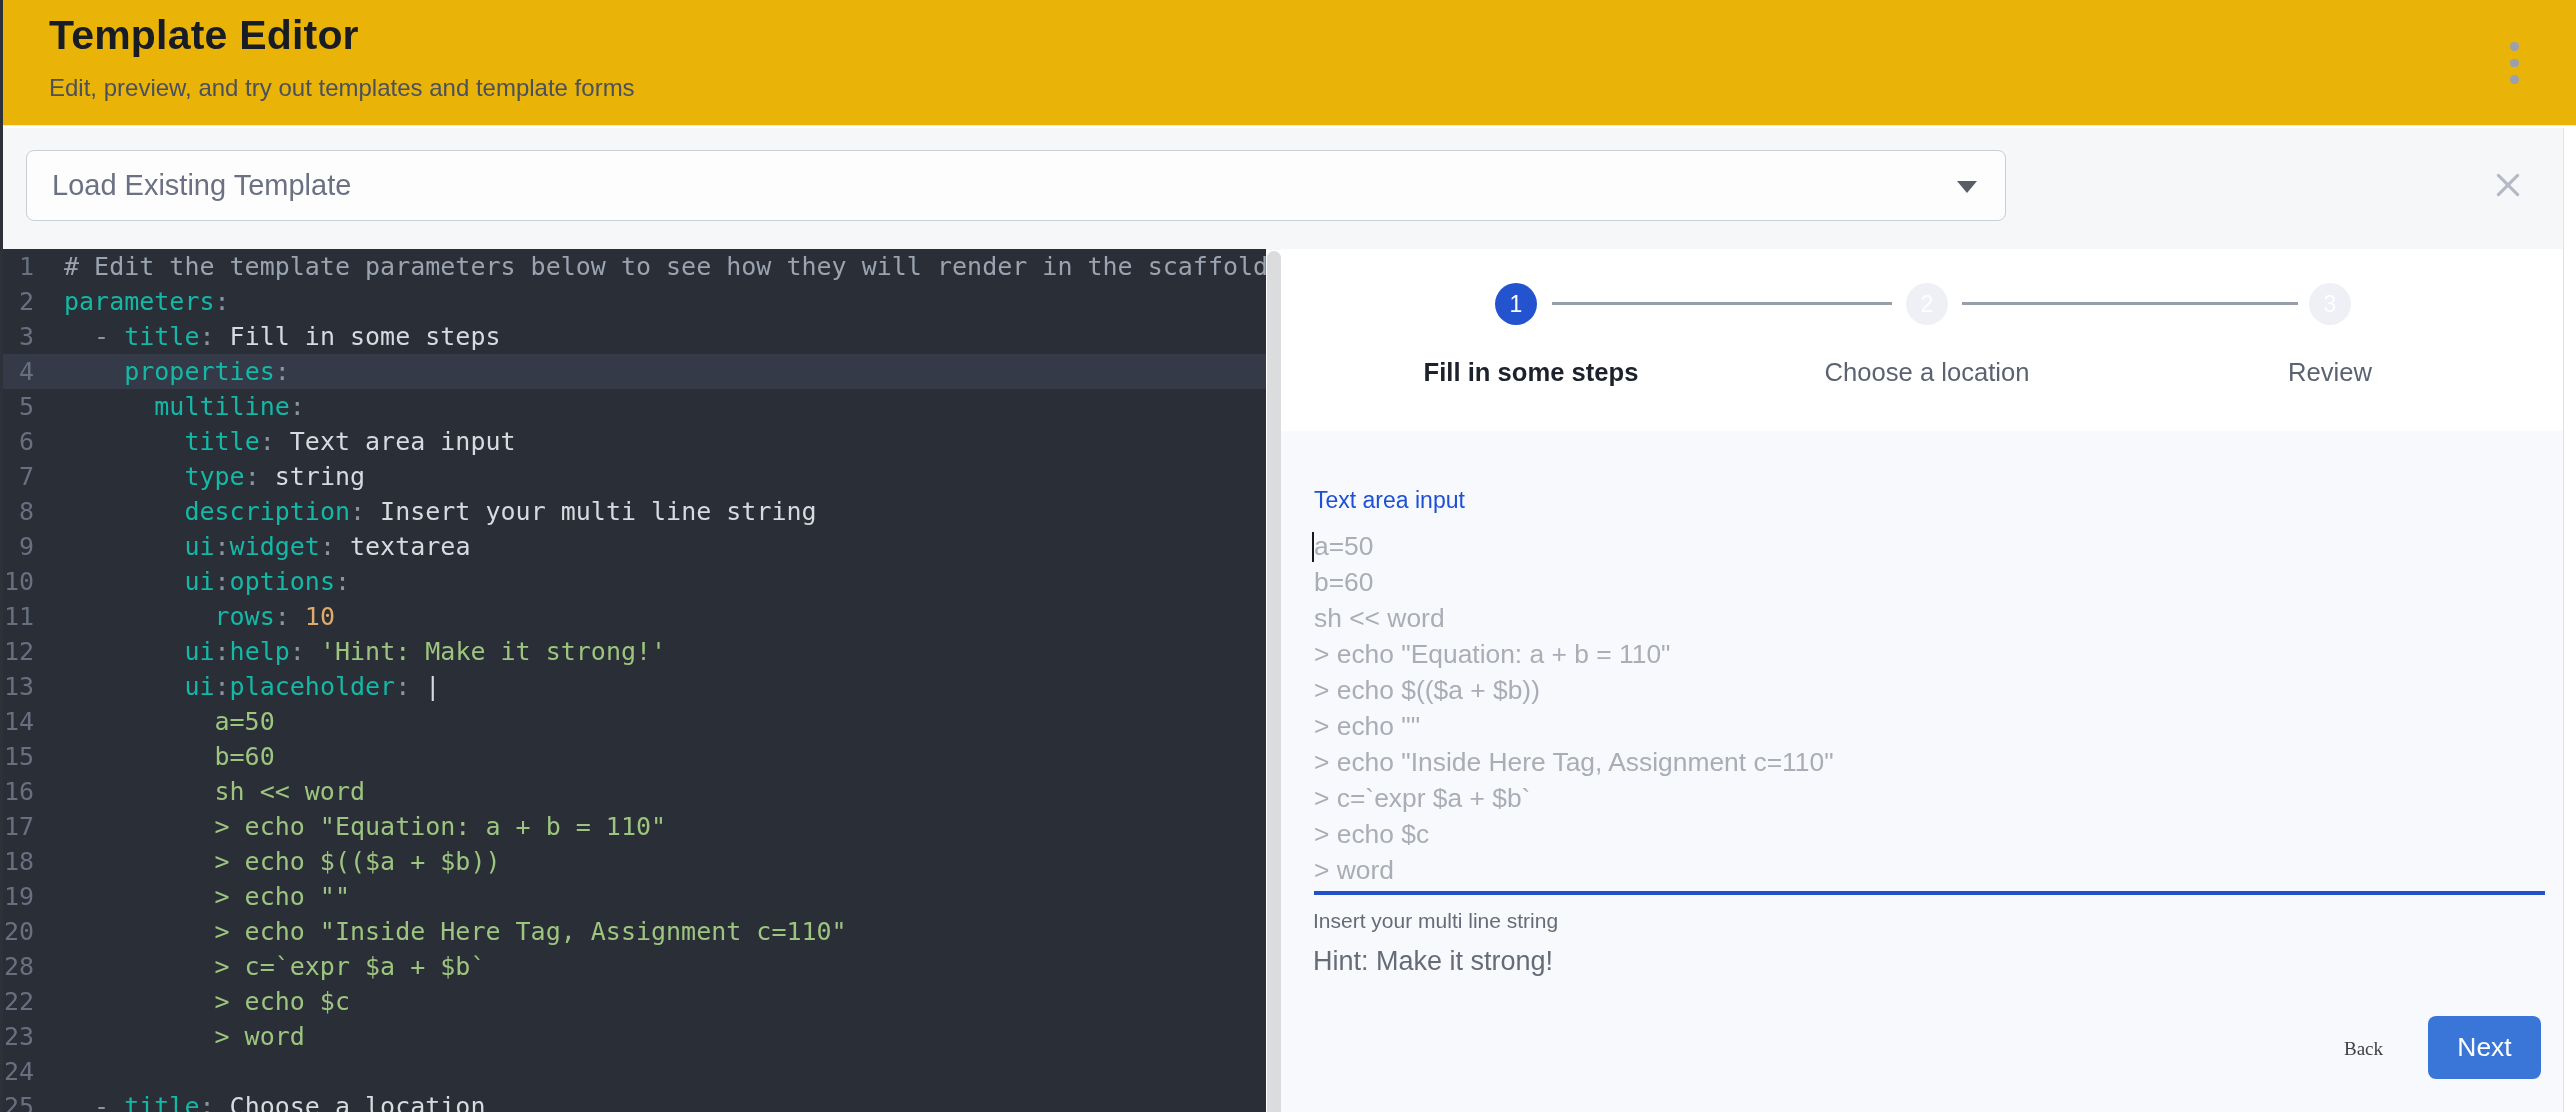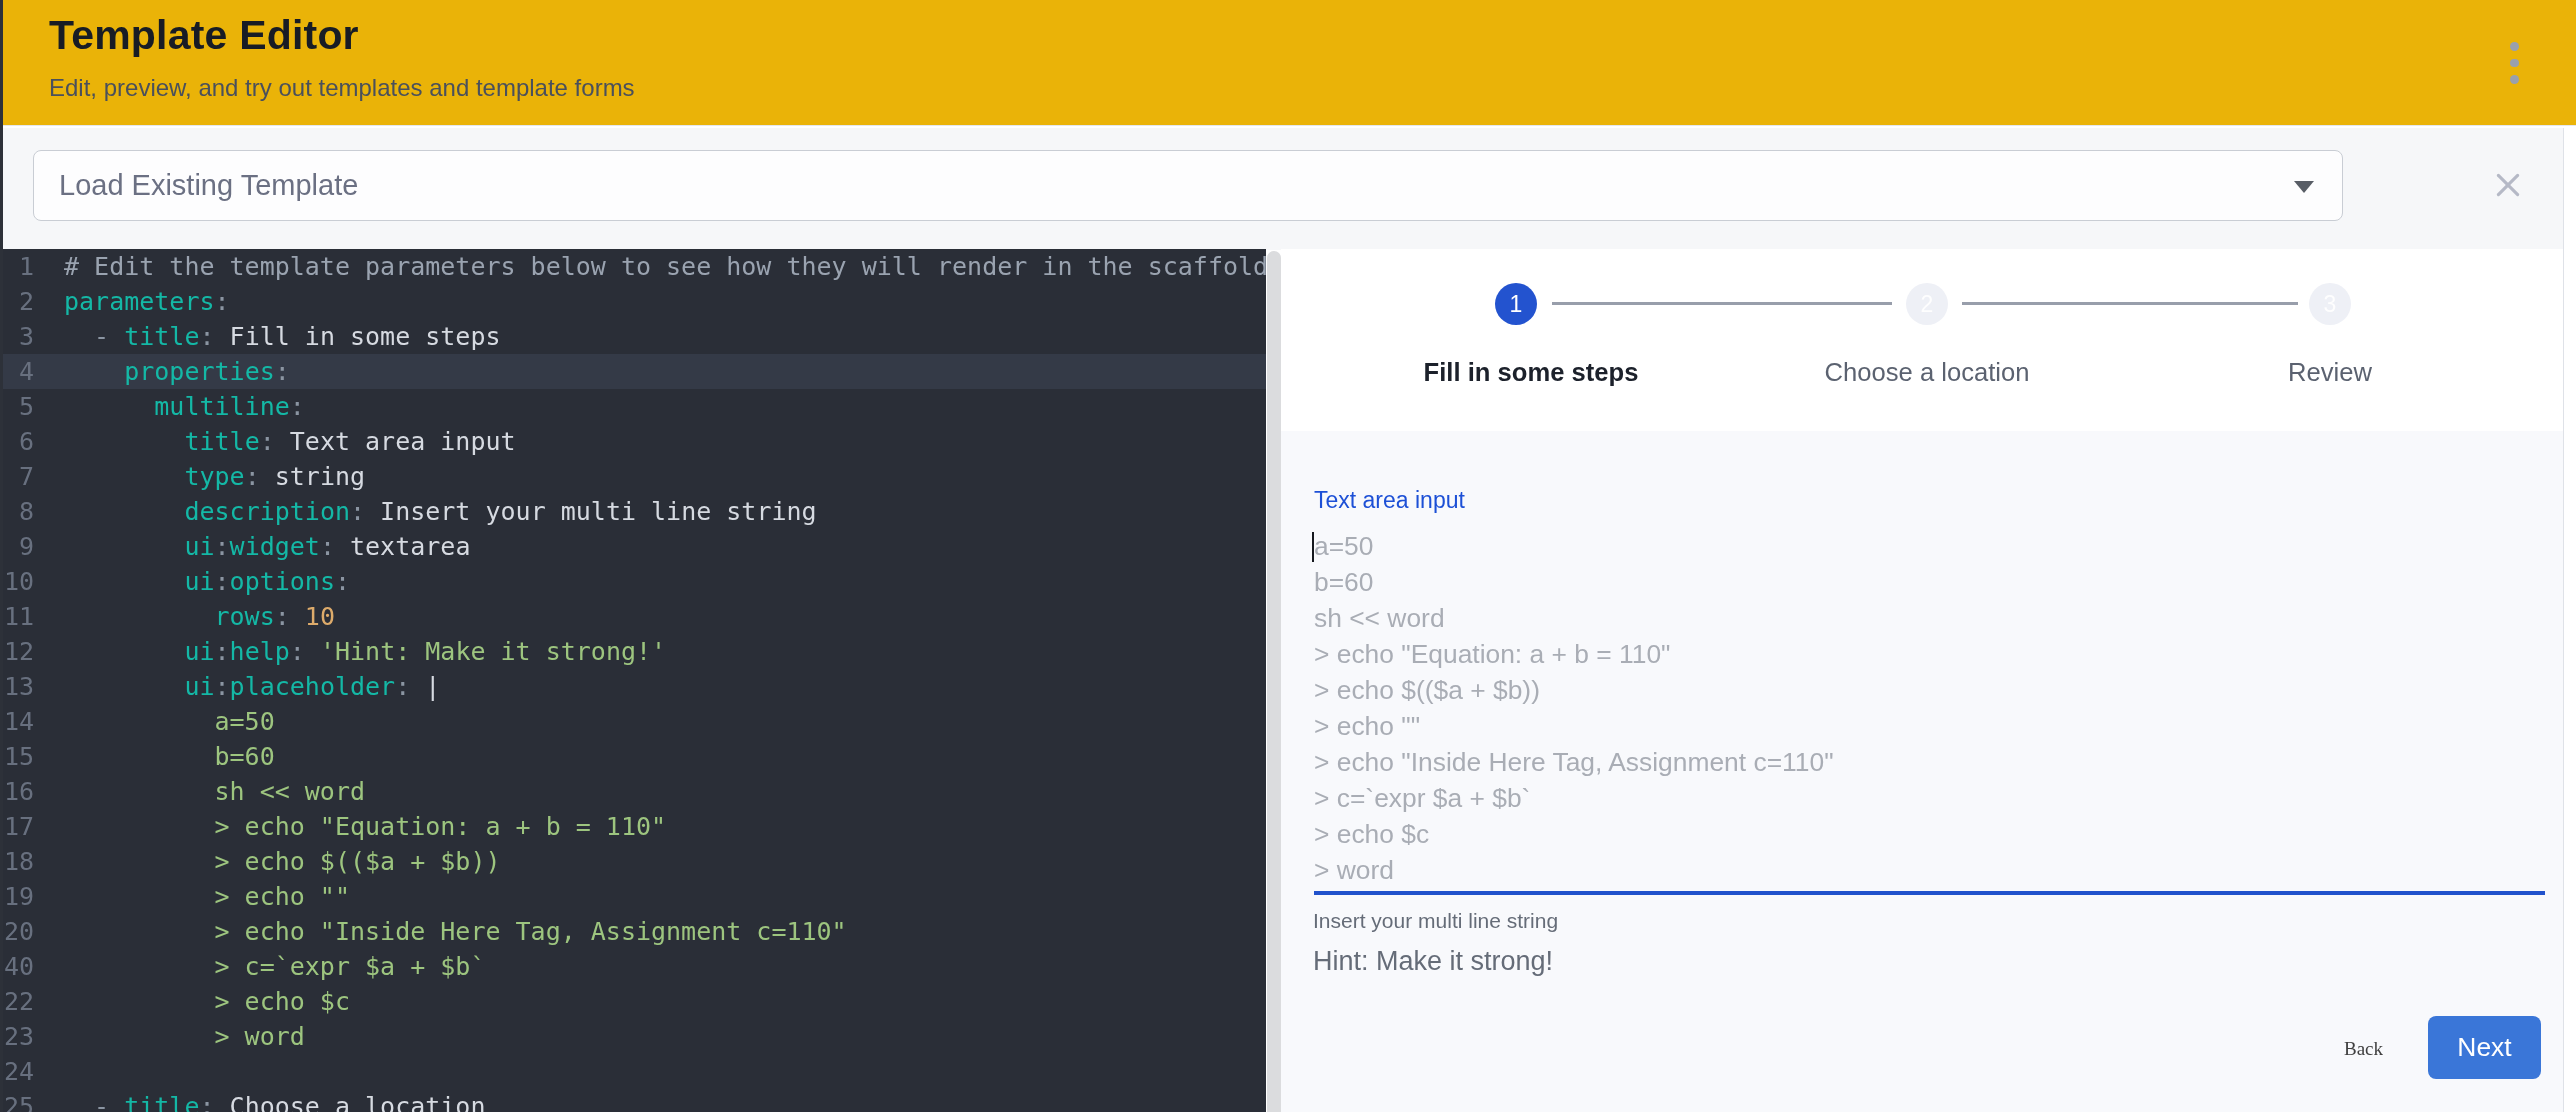--- a/index.html
+++ b/index.html
@@ -15,21 +15,21 @@
 
   
   .header{position:absolute;left:0;top:0;width:100%;height:126px;background:#eab308;border-bottom:1.8px solid #e5e7ec;box-sizing:border-box;}
   .page-title{position:absolute;left:49px;top:12.3px;font-size:41px;font-weight:700;color:#181c25;letter-spacing:0.2px;}
   .page-subtitle{position:absolute;left:49px;top:74px;font-size:24px;color:#4a505c;}
   .kebab{position:absolute;right:51px;top:42px;width:21px;height:42px;display:flex;flex-direction:column;align-items:center;justify-content:space-between;cursor:pointer;}
   .kebab i{width:8.8px;height:8.8px;border-radius:50%;background:#9aa0ad;}
 
   
   .band{position:absolute;left:0;top:128px;width:100%;height:122px;background:#f6f7f9;}
-  .select{position:absolute;left:33px;top:22px;width:2310px;height:71px;box-sizing:border-box;
+  .select{position:absolute;left:26px;top:22px;width:1980px;height:71px;box-sizing:border-box;
     background:#fdfdfe;border:1.8px solid #c9cdd4;border-radius:8px;display:flex;align-items:center;cursor:pointer;}
   .select-text{margin-left:25px;font-size:29px;color:#6b7083;}
   .select-caret{position:absolute;right:28px;top:30px;width:0;height:0;border-left:10.6px solid transparent;border-right:10.6px solid transparent;border-top:12.3px solid #585d66;}
   .clear-x{position:absolute;left:2481px;top:30px;width:53px;height:53px;display:flex;align-items:center;justify-content:center;cursor:pointer;}
 
   
   .editor{position:absolute;left:0;top:249px;width:1266px;height:863px;background:#2a2e37;overflow:hidden;
     font-family:"DejaVu Sans Mono",monospace;font-size:25px;}
   .code-line{height:35px;line-height:35px;white-space:pre;display:flex;}
   .code-line.active{background:#343a47;}
@@ -109,21 +109,21 @@
     <div class="code-line"><span class="ln">11</span><span class="lc"><span class="tok-p">          </span><span class="tok-k">rows</span><span class="tok-p">:</span><span class="tok-n"> 10</span></span></div>
     <div class="code-line"><span class="ln">12</span><span class="lc"><span class="tok-p">        </span><span class="tok-k">ui</span><span class="tok-p">:</span><span class="tok-k">help</span><span class="tok-p">:</span><span class="tok-s"> 'Hint: Make it strong!'</span></span></div>
     <div class="code-line"><span class="ln">13</span><span class="lc"><span class="tok-p">        </span><span class="tok-k">ui</span><span class="tok-p">:</span><span class="tok-k">placeholder</span><span class="tok-p">:</span><span class="tok-v"> |</span></span></div>
     <div class="code-line"><span class="ln">14</span><span class="lc"><span class="tok-s">          a=50</span></span></div>
     <div class="code-line"><span class="ln">15</span><span class="lc"><span class="tok-s">          b=60</span></span></div>
     <div class="code-line"><span class="ln">16</span><span class="lc"><span class="tok-s">          sh &lt;&lt; word</span></span></div>
     <div class="code-line"><span class="ln">17</span><span class="lc"><span class="tok-s">          &gt; echo "Equation: a + b = 110"</span></span></div>
     <div class="code-line"><span class="ln">18</span><span class="lc"><span class="tok-s">          &gt; echo $(($a + $b))</span></span></div>
     <div class="code-line"><span class="ln">19</span><span class="lc"><span class="tok-s">          &gt; echo ""</span></span></div>
     <div class="code-line"><span class="ln">20</span><span class="lc"><span class="tok-s">          &gt; echo "Inside Here Tag, Assignment c=110"</span></span></div>
-    <div class="code-line"><span class="ln">40</span><span class="lc"><span class="tok-s">          &gt; c=`expr $a + $b`</span></span></div>
+    <div class="code-line"><span class="ln">28</span><span class="lc"><span class="tok-s">          &gt; c=`expr $a + $b`</span></span></div>
     <div class="code-line"><span class="ln">22</span><span class="lc"><span class="tok-s">          &gt; echo $c</span></span></div>
     <div class="code-line"><span class="ln">23</span><span class="lc"><span class="tok-s">          &gt; word</span></span></div>
     <div class="code-line"><span class="ln">24</span><span class="lc"></span></div>
     <div class="code-line"><span class="ln">25</span><span class="lc"><span class="tok-p">  - </span><span class="tok-k">title</span><span class="tok-p">:</span><span class="tok-v"> Choose a location</span></span></div>
   </div>
 <div class="editor-scrollbar"></div>
 
 <div class="panel">
   <div class="stepper" id="stepper">
       <div class="step-line" style="left: 271px; width: 340px;"></div>

